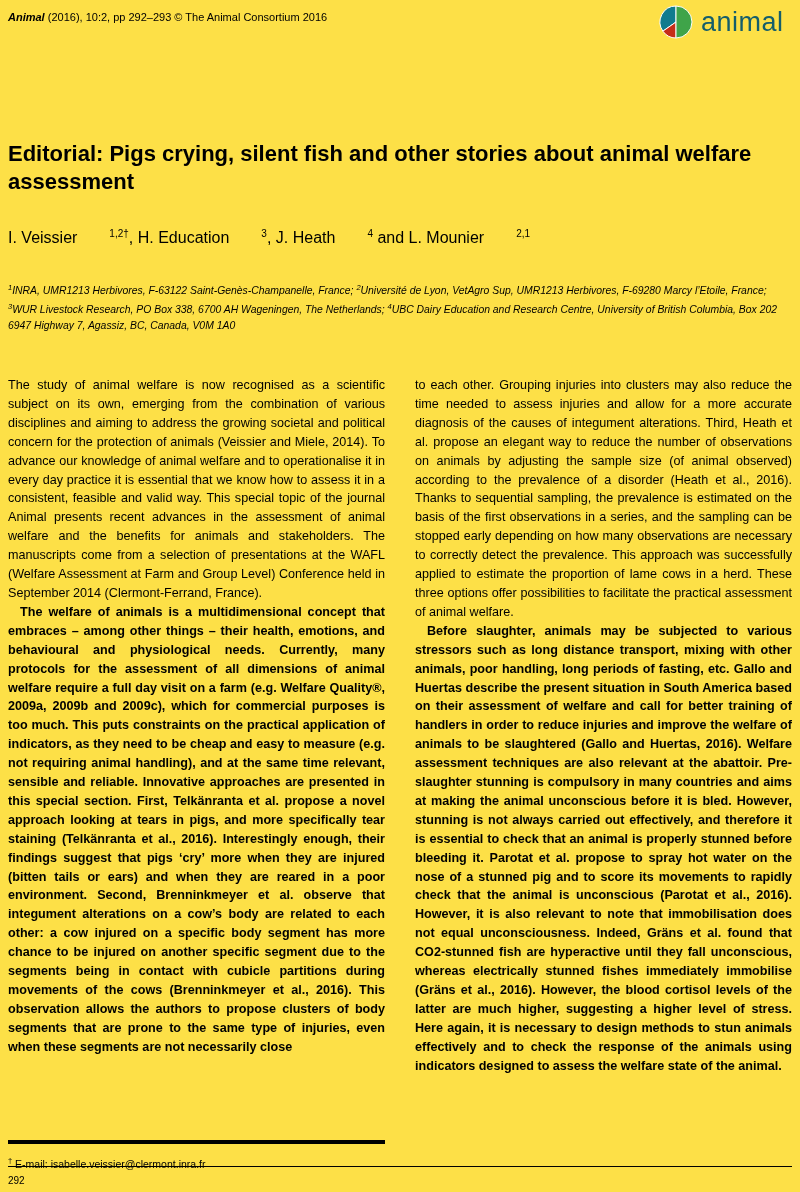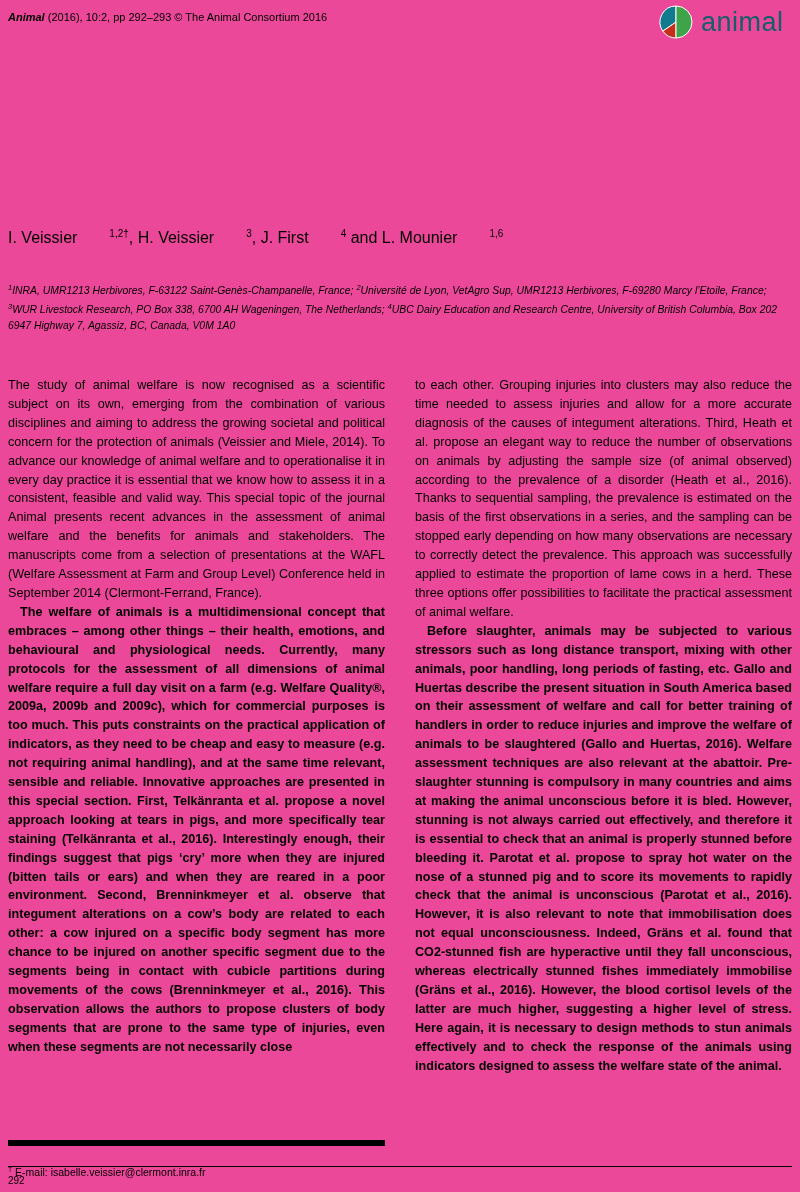--- a/index.html
+++ b/index.html
@@ -1,21 +1,21 @@
 <!DOCTYPE html>
 <html><head>
 <meta charset="utf-8">
 <style>
   * { margin: 0; padding: 0; box-sizing: border-box; }
   html, body { background: #ffffff; }
   .page {
     position: relative;
     width: 800px;
     height: 1192px;
-    background: #ec4899;
+    background: #fde047;
     font-family: "Liberation Sans", sans-serif;
     color: #000;
     overflow: hidden;
   }
   
   .cite-block {
     position: absolute;
     top: 10px;
     left: 8px;
     font-size: 11px;
@@ -83,22 +83,22 @@
     text-align: justify;
     color: #000;
   }
   .para.indent { text-indent: 12px; font-weight: bold; }
   
   .footnote {
     position: absolute;
     top: 1140px;
     left: 8px;
     width: 377px;
-    border-top: 6px solid #000000;
-    padding-top: 16px;
+    border-top: 4px solid #000000;
+    padding-top: 10px;
     font-size: 10.5px;
     line-height: 13px;
   }
   .footnote sup { font-size: 7.5px; }
   
   .page-footer {
     position: absolute;
     top: 1166px;
     left: 8px;
     width: 784px;
@@ -122,23 +122,24 @@
     <svg class="logo-mark" viewBox="0 0 36 36" aria-hidden="true">
       <path d="M18,18 L18,2 A16,16 0 0 0 4.89,27.18 Z" stroke="#ffffff" stroke-width="1" fill="#107b8e"></path>
       <path d="M18,18 L4.89,27.18 A16,16 0 0 0 18,34 Z" stroke="#ffffff" stroke-width="1" fill="#c52e18"></path>
       <path d="M18,18 L18,34 A16,16 0 0 0 18,2 Z" stroke="#ffffff" stroke-width="1" fill="#3fa449"></path>
     </svg>
     <svg class="wordmark-svg" width="90" height="38" viewBox="0 0 90 38" aria-hidden="true">
       <text x="1" y="28" fill="#155e6b">animal</text>
     </svg>
   </div>
 
+  <h1 class="article-title">Editorial: Pigs crying, silent fish and other stories about animal welfare assessment</h1>
 
   <div class="authors">
-    <span><span>I. Veissier</span><sup>1,2†</sup><span>, </span></span><span><span>H. Veissier</span><sup>3</sup><span>, </span></span><span><span>J. First</span><sup>4</sup><span> and </span></span><span><span>L. Mounier</span><sup>1,6</sup></span>
+    <span><span>I. Veissier</span><sup>1,2†</sup><span>, </span></span><span><span>H. Education</span><sup>3</sup><span>, </span></span><span><span>J. Heath</span><sup>4</sup><span> and </span></span><span><span>L. Mounier</span><sup>2,1</sup></span>
   </div>
 
   <p class="affiliations">
     <span><sup>1</sup><span>INRA, UMR1213 Herbivores, F-63122 Saint-Genès-Champanelle, France; </span></span><span><sup>2</sup><span>Université de Lyon, VetAgro Sup, UMR1213 Herbivores, F-69280 Marcy l’Etoile, France; </span></span><span><sup>3</sup><span>WUR Livestock Research, PO Box 338, 6700 AH Wageningen, The Netherlands; </span></span><span><sup>4</sup><span>UBC Dairy Education and Research Centre, University of British Columbia, Box 202 6947 Highway 7, Agassiz, BC, Canada, V0M 1A0</span></span>
   </p>
 
   <main class="columns">
     <div class="col">
       <p class="para">The study of animal welfare is now recognised as a scientific subject on its own, emerging from the combination of various disciplines and aiming to address the growing societal and political concern for the protection of animals (Veissier and Miele, 2014). To advance our knowledge of animal welfare and to operationalise it in every day practice it is essential that we know how to assess it in a consistent, feasible and valid way. This special topic of the journal Animal presents recent advances in the assessment of animal welfare and the benefits for animals and stakeholders. The manuscripts come from a selection of presentations at the WAFL (Welfare Assessment at Farm and Group Level) Conference held in September 2014 (Clermont-Ferrand, France).</p>
       <p class="para indent">The welfare of animals is a multidimensional concept that embraces – among other things – their health, emotions, and behavioural and physiological needs. Currently, many protocols for the assessment of all dimensions of animal welfare require a full day visit on a farm (e.g. Welfare Quality®, 2009a, 2009b and 2009c), which for commercial purposes is too much. This puts constraints on the practical application of indicators, as they need to be cheap and easy to measure (e.g. not requiring animal handling), and at the same time relevant, sensible and reliable. Innovative approaches are presented in this special section. First, Telkänranta et al. propose a novel approach looking at tears in pigs, and more specifically tear staining (Telkänranta et al., 2016). Interestingly enough, their findings suggest that pigs ‘cry’ more when they are injured (bitten tails or ears) and when they are reared in a poor environment. Second, Brenninkmeyer et al. observe that integument alterations on a cow’s body are related to each other: a cow injured on a specific body segment has more chance to be injured on another specific segment due to the segments being in contact with cubicle partitions during movements of the cows (Brenninkmeyer et al., 2016). This observation allows the authors to propose clusters of body segments that are prone to the same type of injuries, even when these segments are not necessarily close</p>

